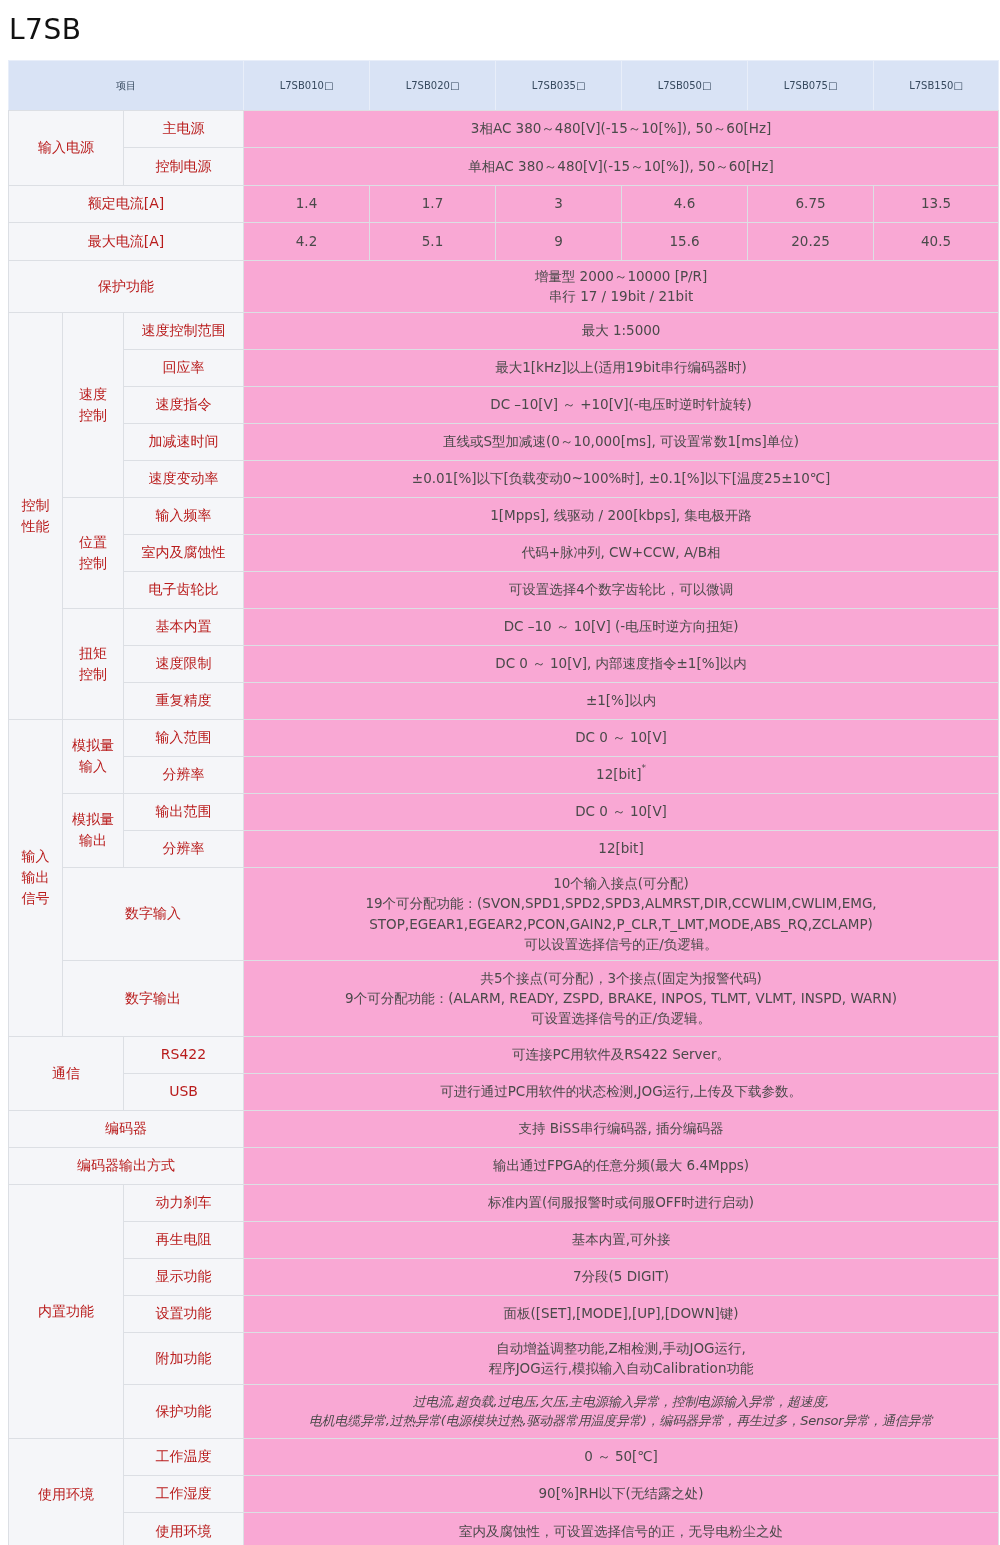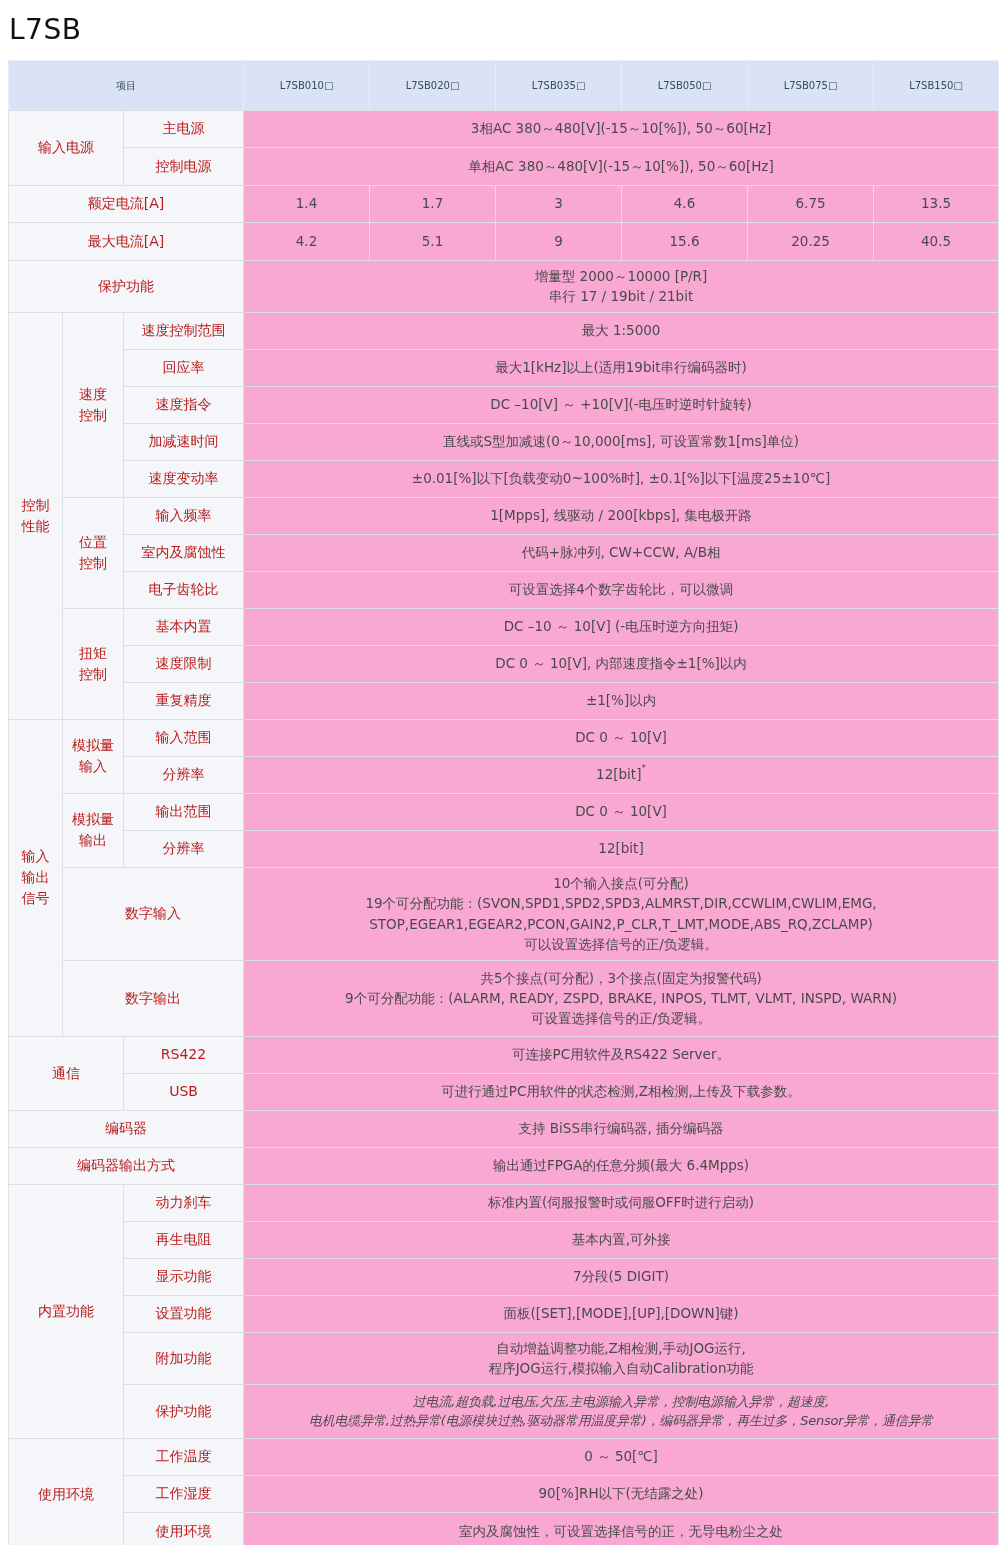--- a/index.html
+++ b/index.html
@@ -193,21 +193,21 @@
 可设置选择信号的正/负逻辑。</td>
   </tr>
 
   <tr class="r37">
     <th colspan="2" rowspan="2">通信</th>
     <th>RS422</th>
     <td colspan="6">可连接PC用软件及RS422 Server。</td>
   </tr>
   <tr class="r37">
     <th>USB</th>
-    <td colspan="6">可进行通过PC用软件的状态检测,Z相检测,上传及下载参数。</td>
+    <td colspan="6">可进行通过PC用软件的状态检测,JOG运行,上传及下载参数。</td>
   </tr>
 
   <tr class="r37">
     <th colspan="3">编码器</th>
     <td colspan="6">支持 BiSS串行编码器, 插分编码器</td>
   </tr>
   <tr class="r37">
     <th colspan="3">编码器输出方式</th>
     <td colspan="6">输出通过FPGA的任意分频(最大 6.4Mpps)</td>
   </tr>

